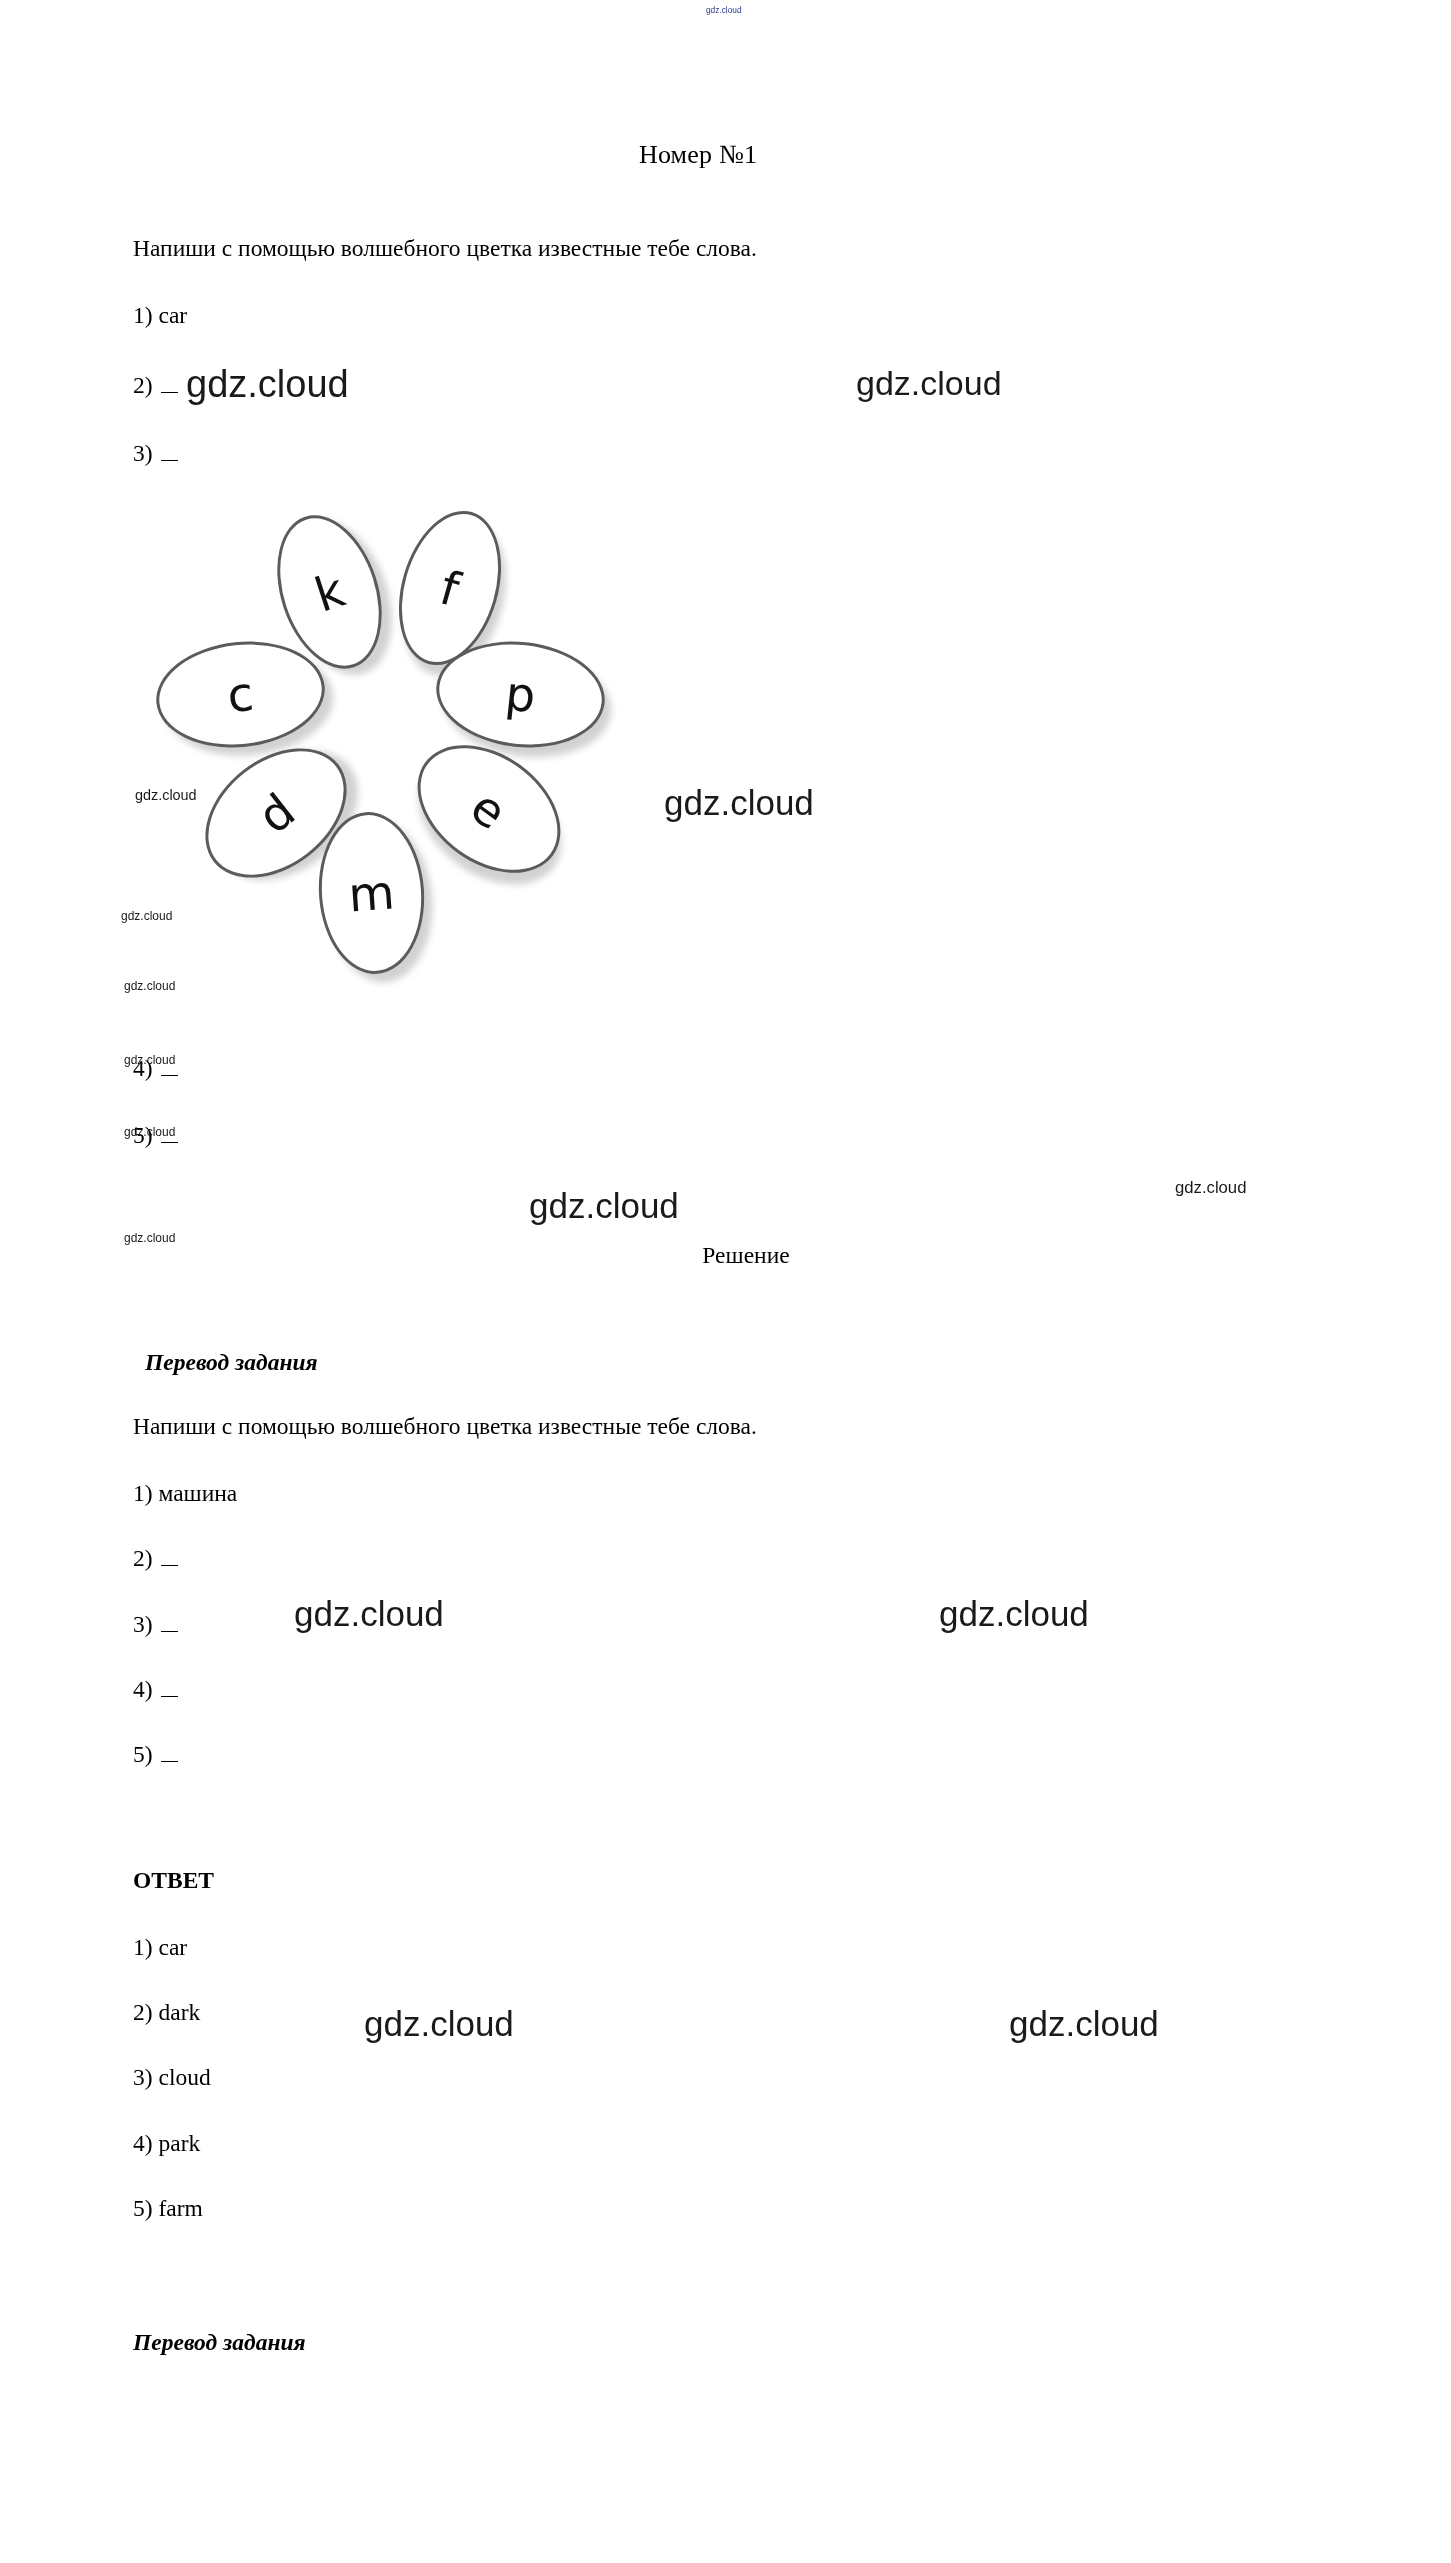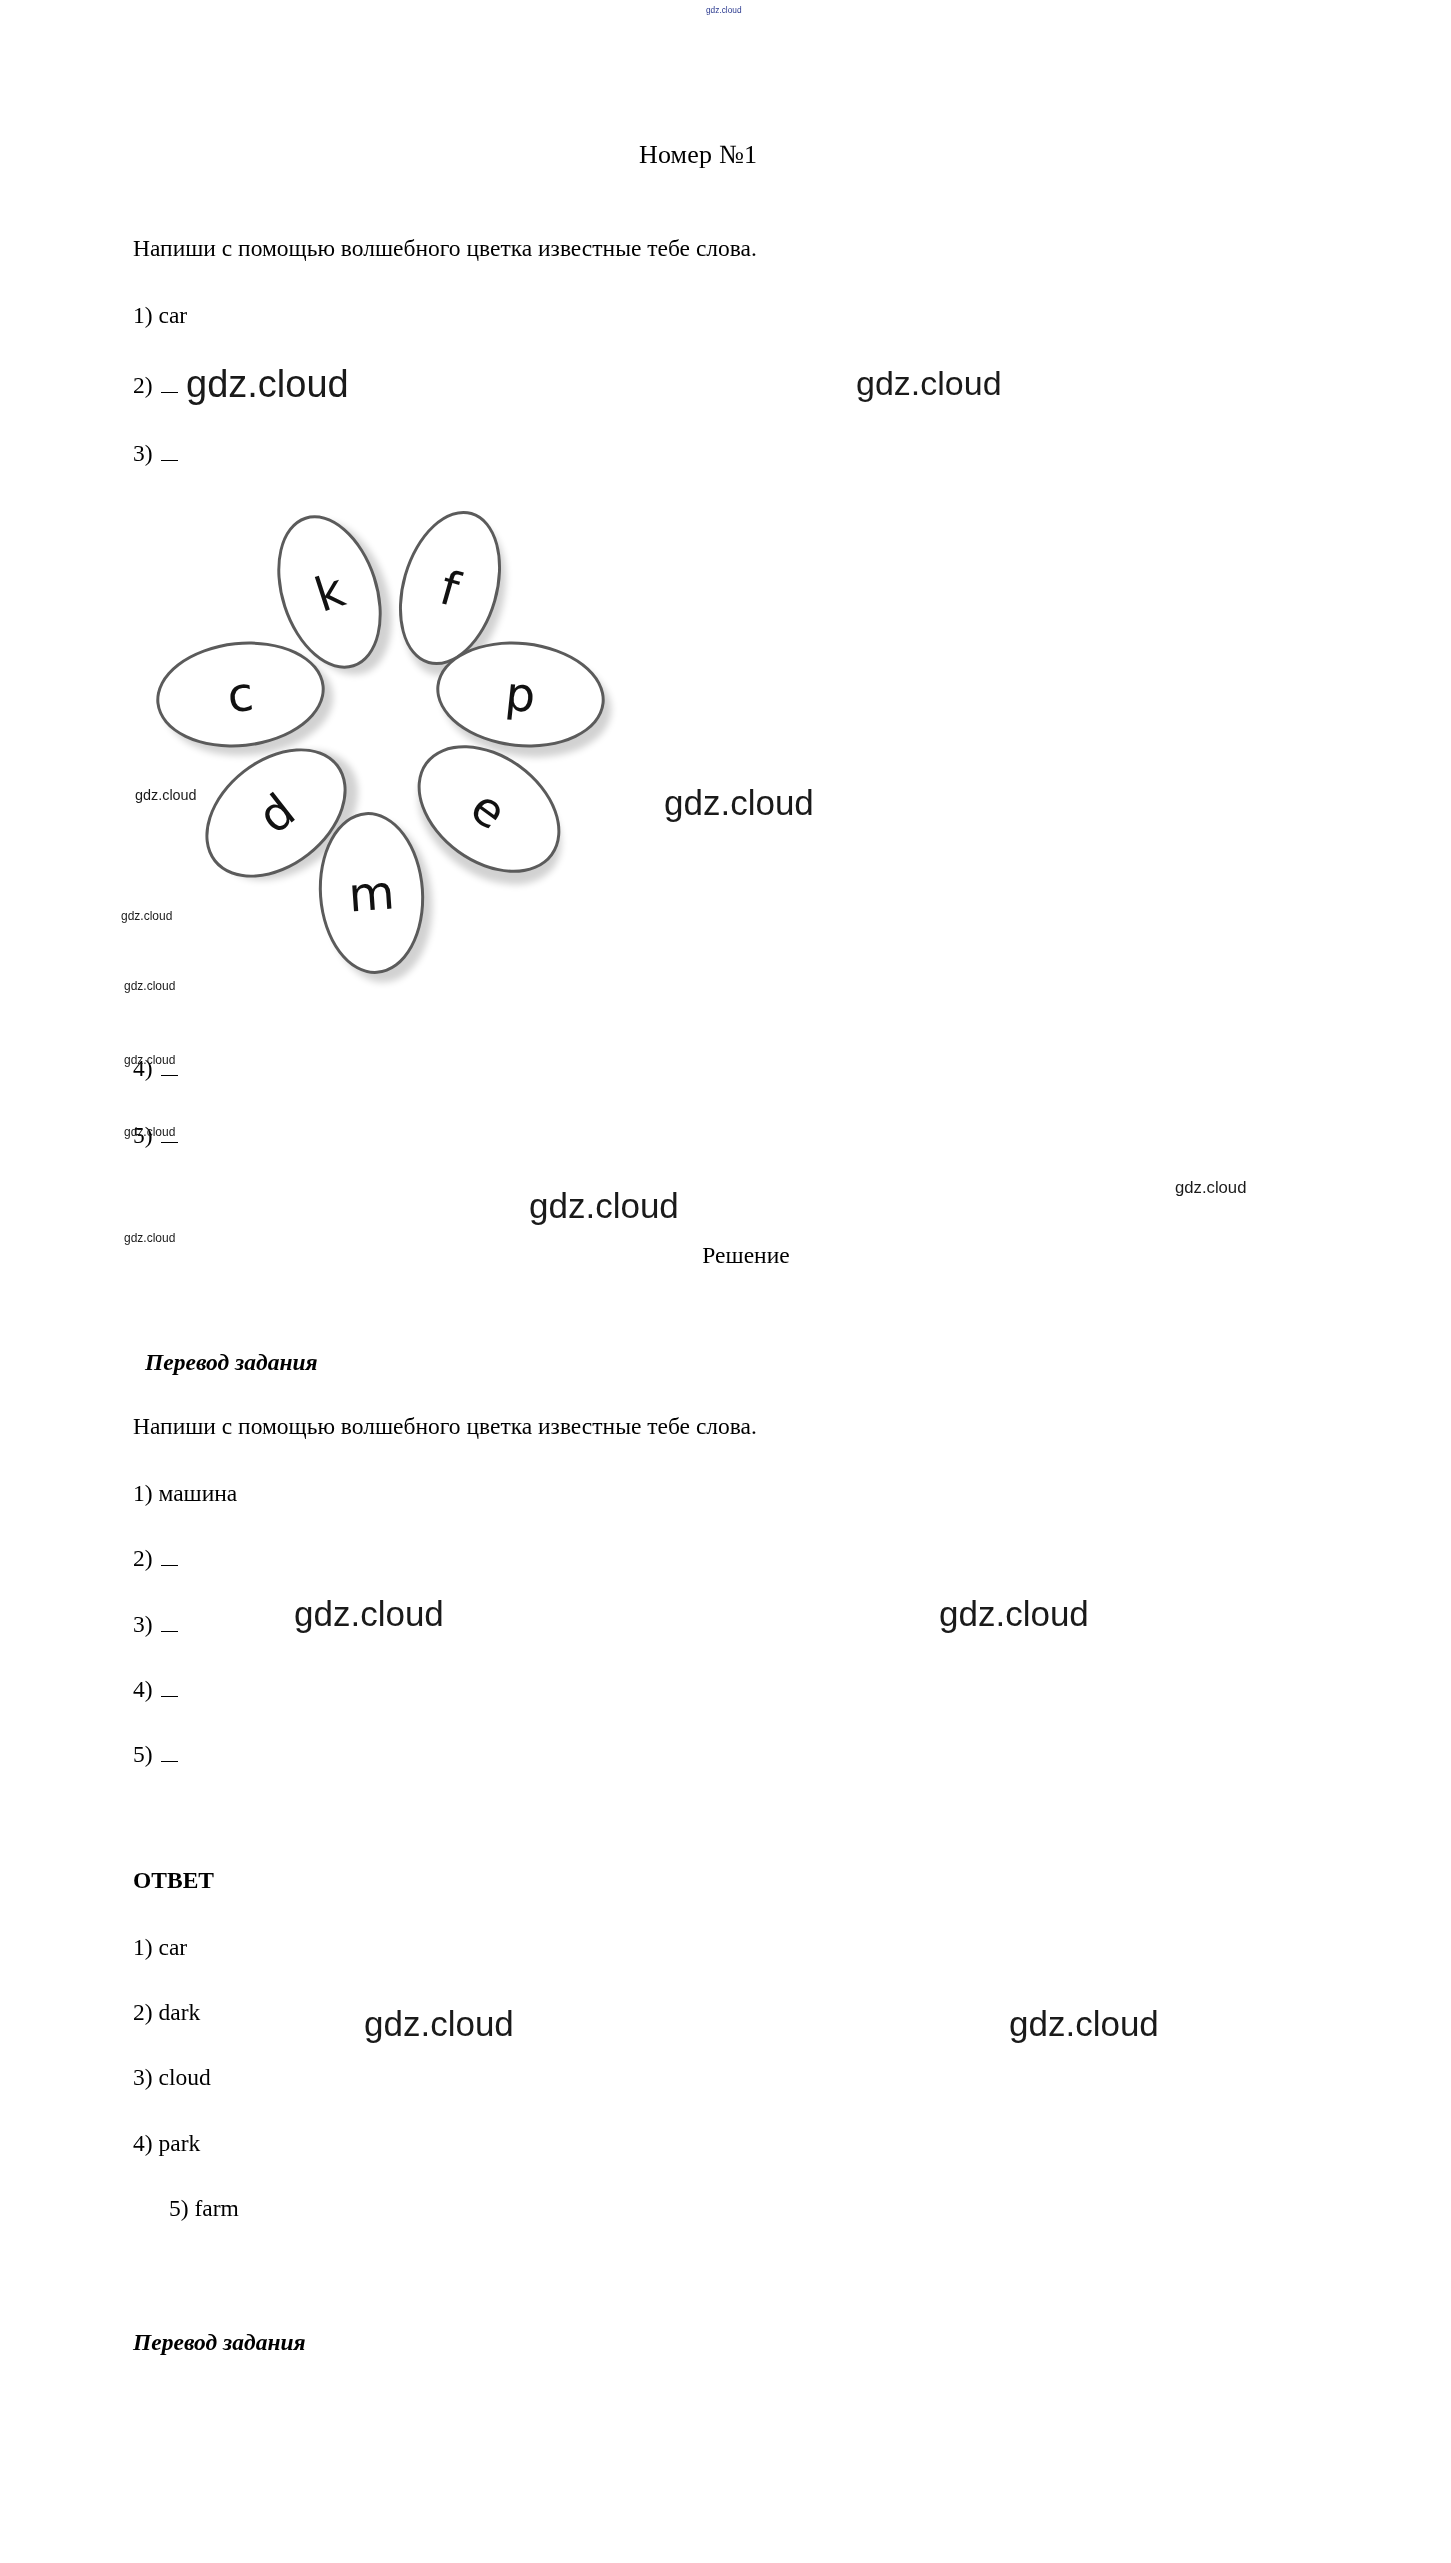--- a/index.html
+++ b/index.html
@@ -221,21 +221,21 @@
     <span>dark</span>
   </div>
   <div class="item" style="left:133px; top:2064px;">
     <span>3)</span>
     <span>cloud</span>
   </div>
   <div class="item" style="left:133px; top:2130px;">
     <span>4)</span>
     <span>park</span>
   </div>
-  <div class="item" style="left:133px; top:2195px;margin-left:36px;">
+  <div class="item" style="left:133px; top:2195px;">
     <span>5)</span>
     <span>farm</span>
   </div>
 
   <div class="para bold-ital" style="left:133px; top:2329px;">Перевод задания</div>
 
   <div id="watermark-layer">
       <div class="wm" style="left: 186px; top: 363px; font-size: 38px;">gdz.cloud</div>
       <div class="wm" style="left: 856px; top: 364px; font-size: 34px;">gdz.cloud</div>
       <div class="wm" style="left: 135px; top: 787px; font-size: 14.4px;">gdz.cloud</div>

